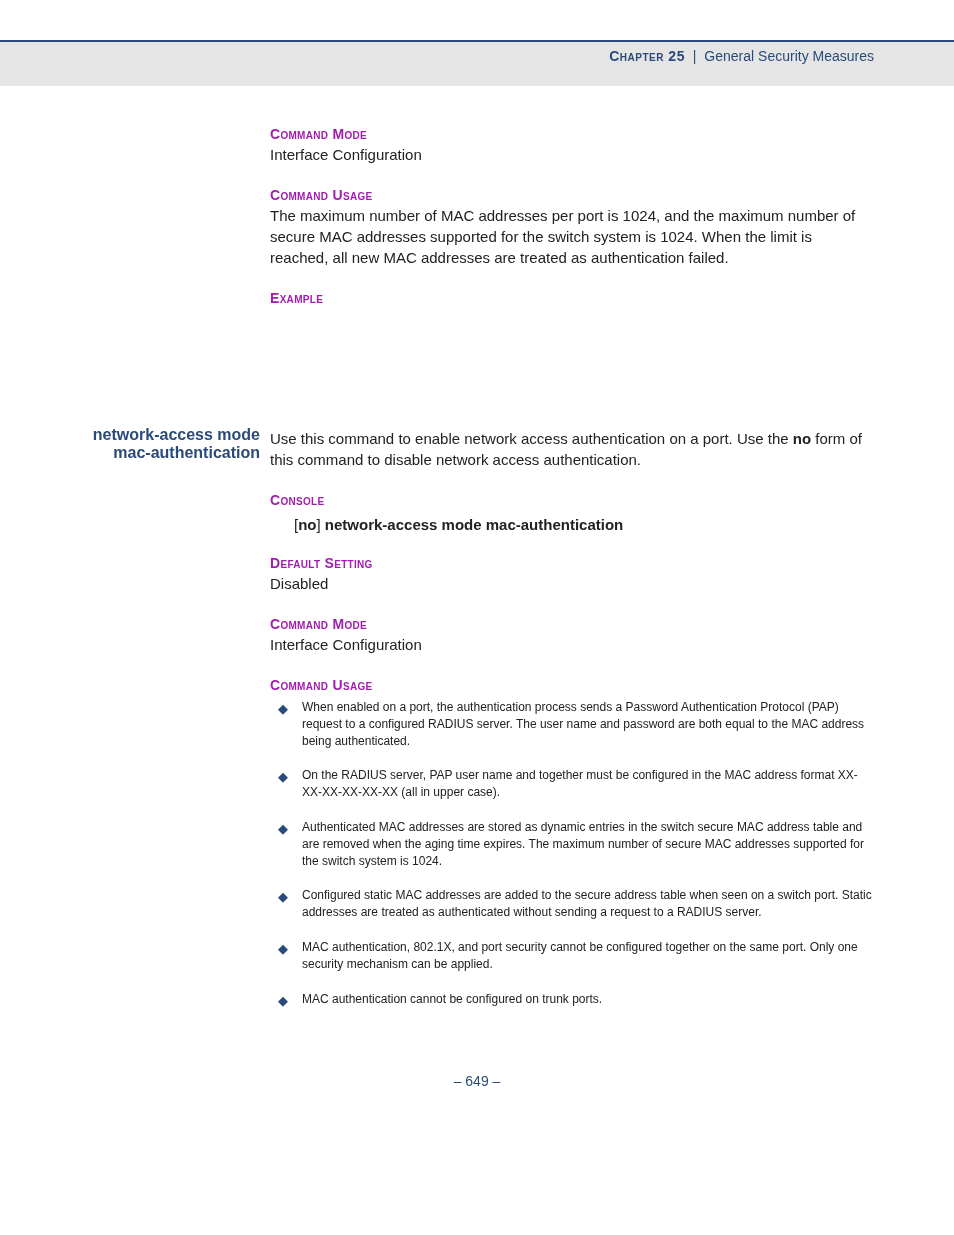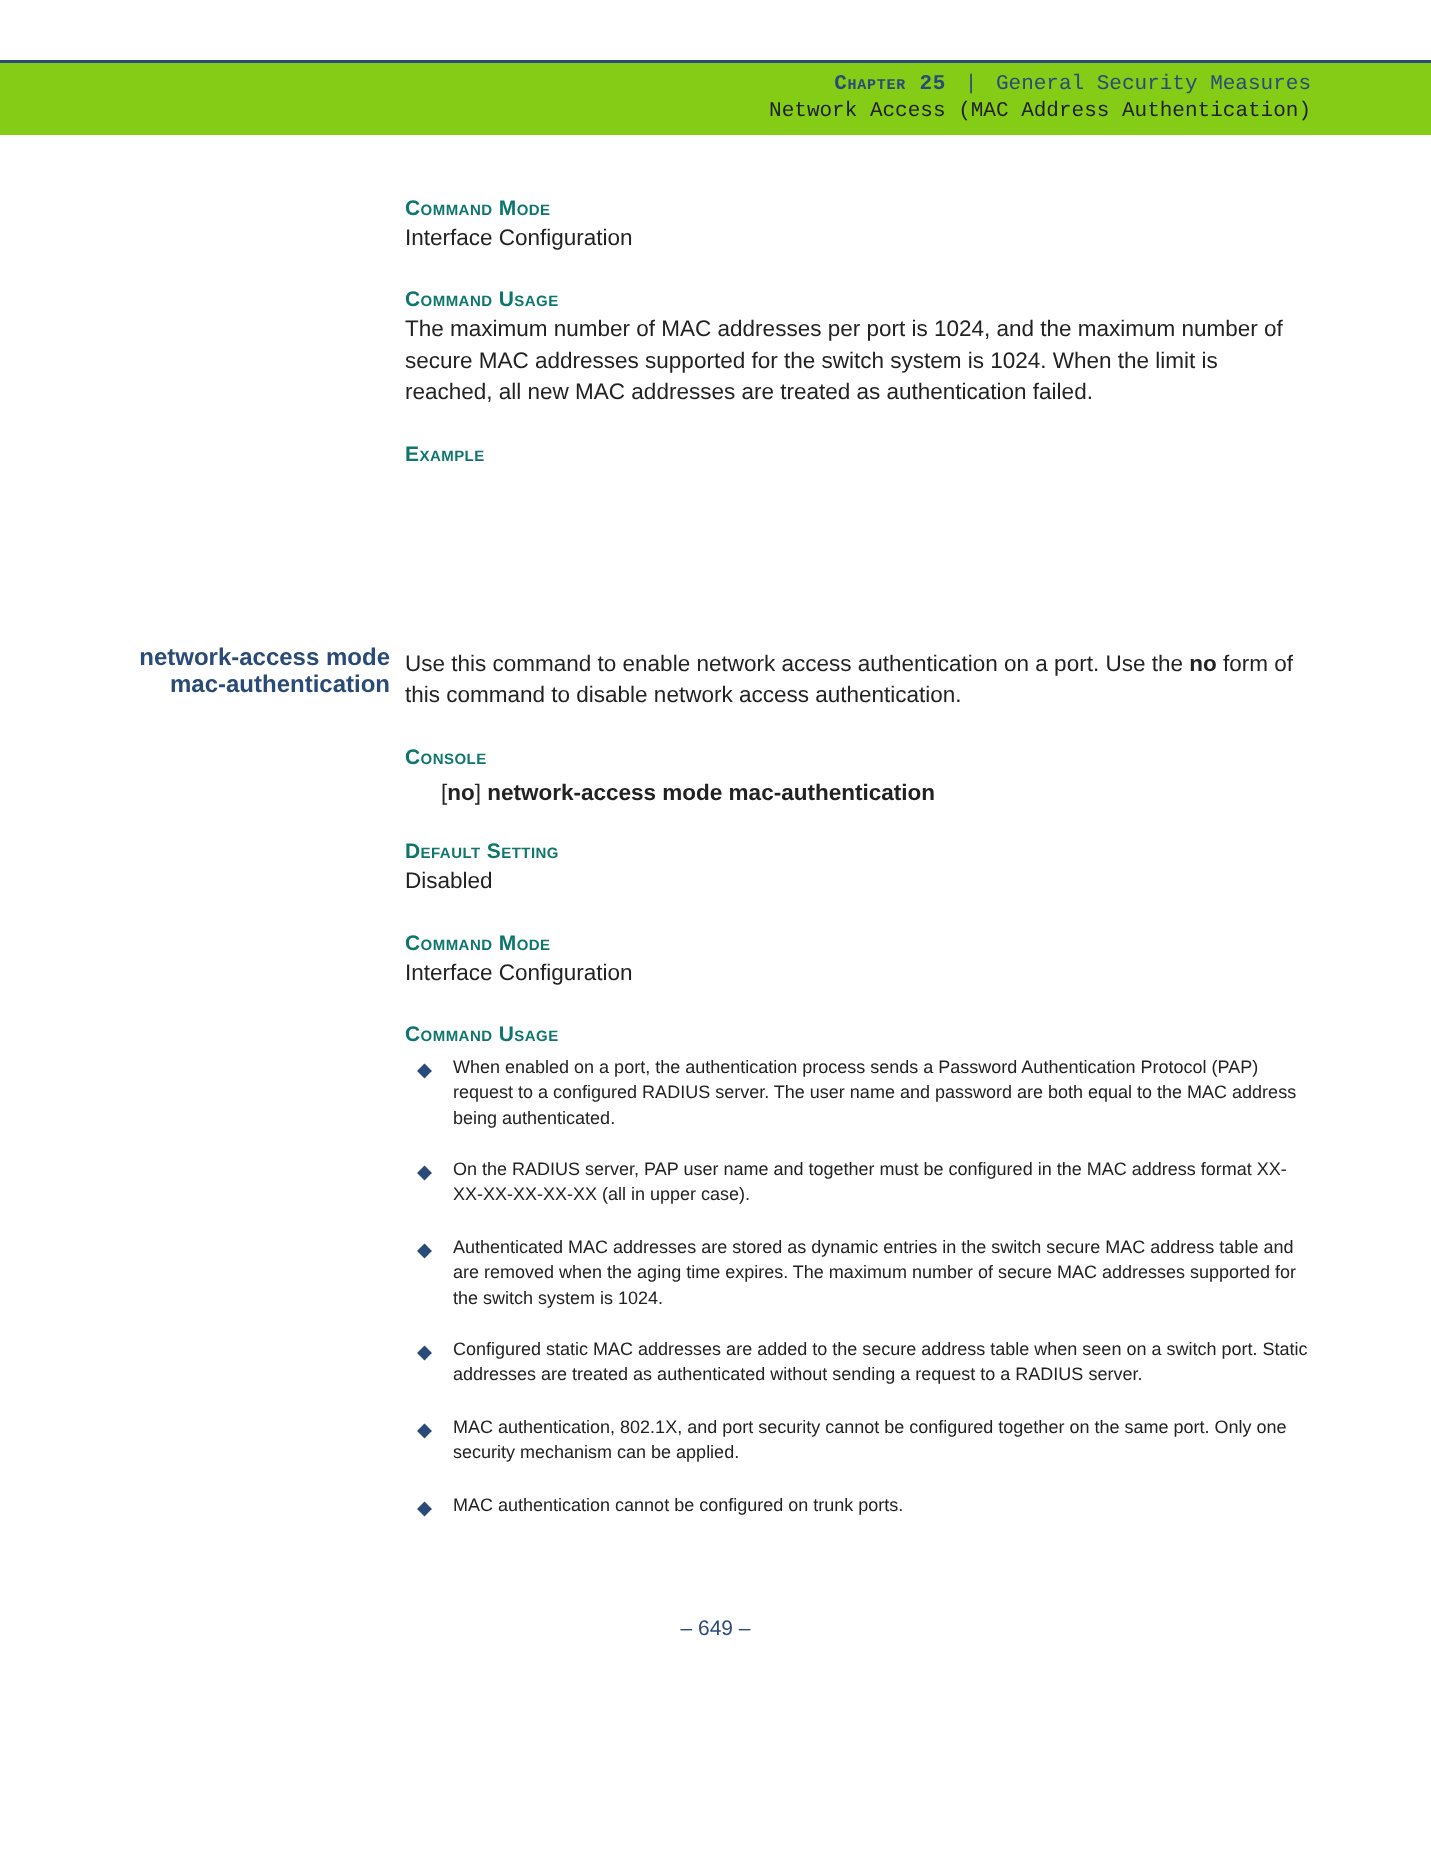--- a/index.html
+++ b/index.html
@@ -14,25 +14,24 @@
     width: 954px;
     margin: 0 auto;
     box-sizing: border-box;
     position: relative;
   }
   .header-rule {
     border-top: 2px solid #2a4a7a;
     margin-top: 40px;
   }
   .header-band {
-    background: #84cc16;
-    padding: 6px 80px 8px 80px;
+    background: #e5e5e5;
+    padding: 6px 80px 22px 80px;
     text-align: right;
     font-size: 14px;
-    font-family: Liberation Mono, monospace;
   }
   .header-top {
     color: #2a4a7a;
   }
   .chap-label {
     font-variant: small-caps;
     font-weight: bold;
     letter-spacing: 0.5px;
   }
   .pipe { color: #2a4a7a; margin: 0 4px;}
@@ -51,21 +50,21 @@
     text-align: right;
     padding-right: 10px;
     color: #2a4a7a;
     font-weight: bold;
     font-size: 16px;
   }
   .main {
     flex: 1;
   }
   .section-heading {
-    color: #0f766e;
+    color: #a21caf;
     font-variant: small-caps;
     font-weight: bold;
     font-size: 14px;
     letter-spacing: 0.3px;
     margin-top: 22px;
   }
   .section-heading.first { margin-top: 0;}
   .body-text {
     font-size: 15px;
     line-height: 1.4;
@@ -122,21 +121,20 @@
 <body>
 
 <div class="page">
   <div class="header-rule"></div>
   <div class="header-band">
     <div class="header-top">
       <span class="chap-label">Chapter 25</span>
       <span class="pipe">|</span>
       <span>General Security Measures</span>
     </div>
-    <div class="header-sub">Network Access (MAC Address Authentication)</div>
   </div>
 
   <div class="content">
     <div class="sidebar"></div>
     <div class="main">
       <div class="section-heading first">Command Mode</div>
       <div class="body-text">Interface Configuration</div>
 
       <div class="section-heading">Command Usage</div>
       <div class="body-text">The maximum number of MAC addresses per port is 1024, and the maximum number of secure MAC addresses supported for the switch system is 1024. When the limit is reached, all new MAC addresses are treated as authentication failed.</div>

